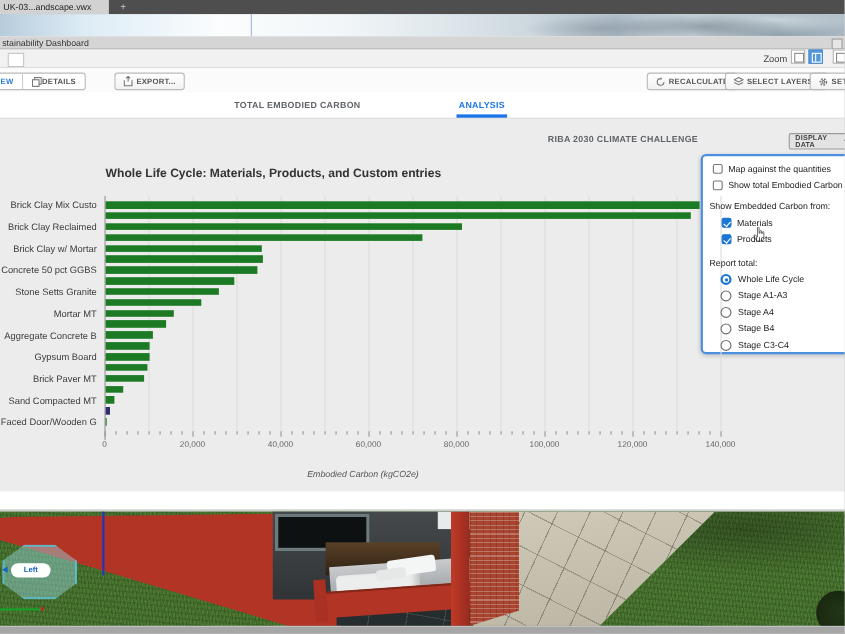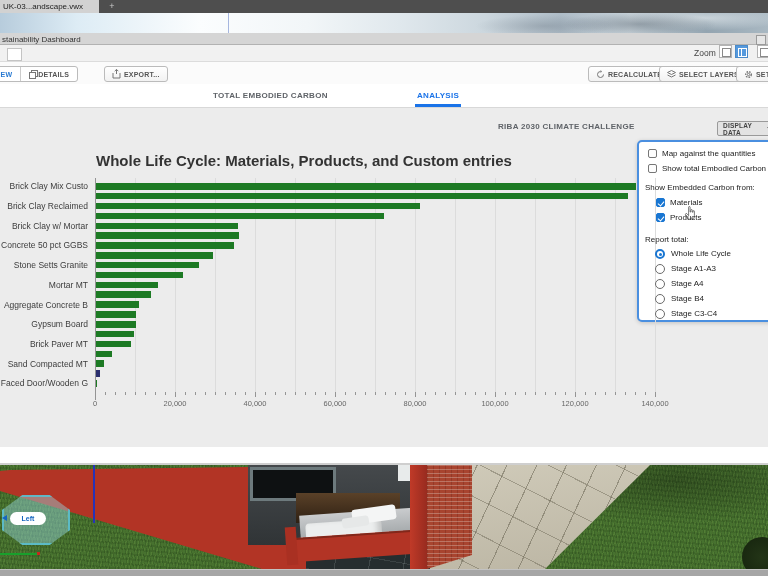--- a/index.html
+++ b/index.html
@@ -45,21 +45,21 @@
   
   .tabsrow{position:absolute;left:0;top:84px;width:768px;height:24px;background:#fff;border-bottom:1px solid #d8d8d8;box-sizing:border-box;}
   .vtab{position:absolute;top:91px;font-size:8px;font-weight:bold;letter-spacing:.3px;color:#5f6368;white-space:nowrap;}
   .vtab.active{color:#1a73e8;}
   .vtab-underline{position:absolute;top:104px;height:3px;background:#1a73e8;}
   
   .content{position:absolute;left:0;top:108px;width:768px;height:339px;background:#ececec;}
   .display-data{position:absolute;left:717px;top:121px;width:62px;height:15px;box-sizing:border-box;border:1px solid #9a9a9a;border-radius:2px;
                 background:#e3e3e3;font-size:6.5px;color:#444;font-weight:bold;display:flex;align-items:center;padding:0 5px;letter-spacing:.2px;}
   .display-data .chev{width:0;height:0;border-left:3px solid transparent;border-right:3px solid transparent;border-top:4px solid #555;margin-left:4px;}
-  .chart-title{position:absolute;left:96px;top:152px;font-size:15px;font-weight:bold;color:#333;}
+  .chart-title{position:absolute;left:96px;top:152px;font-size:11px;font-weight:bold;color:#333;}
   .gridline{position:absolute;width:1px;background:#dcdcdc;}
   .axis-y{position:absolute;background:#949494;}
   .tick{position:absolute;width:1px;background:#949494;}
   .tick-label{position:absolute;font-size:7.5px;color:#666;text-align:center;width:50px;}
   .bar{position:absolute;}
   .bar-label{position:absolute;right:680px;font-size:8.5px;color:#3c3c3c;white-space:nowrap;height:10px;line-height:10px;}
   .axis-title{position:absolute;left:95px;top:427px;width:470px;text-align:center;font-size:8px;font-style:italic;color:#555;}
   
   .panel{position:absolute;left:637px;top:140px;width:140px;height:182px;background:#fff;border:2px solid #4a8fe0;border-radius:5px;
          box-shadow:0 1px 4px rgba(0,0,0,.18);box-sizing:border-box;}
@@ -201,20 +201,21 @@
   <div class="tabsrow"></div>
   <div id="tabs-host"></div>
 
   <div class="content"></div>
   <div class="display-data">
     <span>DISPLAY DATA</span>
       <span class="chev"></span>
   </div>
   <div class="chart-title">Whole Life Cycle: Materials, Products, and Custom entries</div>
   <div id="chart-host"></div>
+  <div class="axis-title">Embodied Carbon (kgCO2e)</div>
 
   <div class="panel"></div>
   <div id="panel-host"></div>
 
   <div class="cursor">
     <svg width="13" height="15" viewBox="0 0 13 15">
       <path d="M4.6 1.2 c0-1 1.5-1 1.5 0 V6 h.8 V4.2 c0-.9 1.4-.9 1.4 0 V6.2 h.8 V5.2 c0-.8 1.3-.8 1.3 0 v4.6 c0 2.2-1.1 3.4-3.2 3.4 H5.6 c-1.1 0-2-.5-2.5-1.5 L1.5 8.8 c-.5-1 .8-1.8 1.5-1 l1.6 1.8 Z" fill="#fff" stroke="#444" stroke-width="0.7"></path>
     </svg>
   </div>
 

